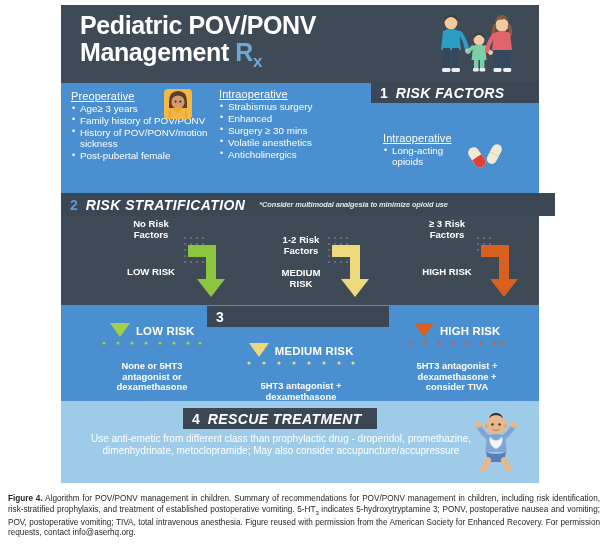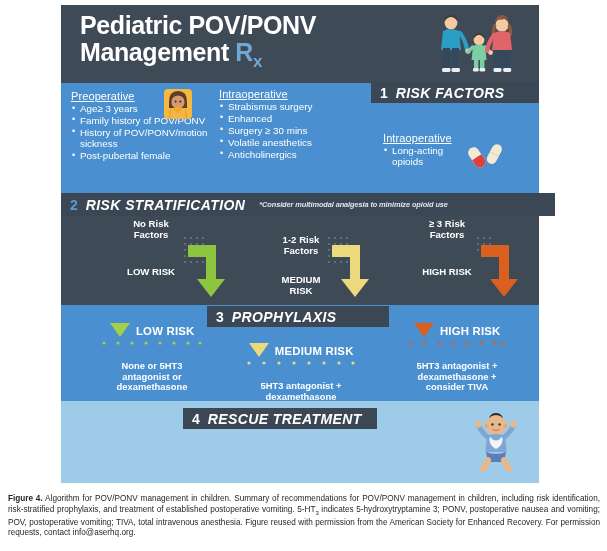--- a/index.html
+++ b/index.html
@@ -244,21 +244,21 @@
               <rect x="8" y="26" width="2" height="2"></rect>
               <rect x="14" y="26" width="2" height="2"></rect>
               <rect x="20" y="26" width="2" height="2"></rect>
           </g>
           <path d="M6 10 h28 v34 h9 l-14 18 l-14 -18 h9 v-22 h-18 z" fill="#8cc63e"></path>
         </svg>
 
         <div class="sc" style="left:196px;top:16px;width:88px;">
           <div class="rf" style="white-space:pre-line;">1-2 Risk
 Factors</div>
-          <div class="lvl" style="margin-top:19px;white-space:pre-line;">MEDIUM
+          <div class="lvl" style="margin-top:12px;white-space:pre-line;">MEDIUM
 RISK</div>
         </div>
         <svg class="arrow-wrap" style="left:265px;top:16px;width:58px;height:66px;" viewBox="0 0 58 66">
           <g fill="#6e7b88" opacity=".75">
             <rect x="2" y="2" width="2" height="2"></rect>
               <rect x="8" y="2" width="2" height="2"></rect>
               <rect x="14" y="2" width="2" height="2"></rect>
               <rect x="20" y="2" width="2" height="2"></rect>
             <rect x="2" y="8" width="2" height="2"></rect>
               <rect x="8" y="8" width="2" height="2"></rect>
@@ -300,21 +300,20 @@
           <path d="M6 10 h28 v34 h9 l-14 18 l-14 -18 h9 v-22 h-18 z" fill="#d9601e"></path>
         </svg>
 
       </div>
     </div>
 
     <div class="s3">
 
       <div class="chip chip3">
         <span class="num">3</span>
-        <span class="txt">PROPHYLAXIS</span>
       </div>
 
       <div class="pc" style="left:16px;top:16px;width:150px;">
         <div>
           <svg class="tri" style="width:22px;height:16px;" viewBox="0 0 22 16">
               <path d="M1 1 h20 l-10 14 z" fill="#a4cf4a"></path>
             </svg>
           <span class="ttl">LOW RISK</span>
         </div>
         <svg class="dots" style="width:104px;" viewBox="0 0 104 4">
@@ -382,20 +381,21 @@
       </div>
     </div>
 
     <div class="s4">
 
       <div class="chip chip4">
         <span class="num">4</span>
         <span class="txt">RESCUE TREATMENT</span>
       </div>
 
+      <div class="rescue-body">Use anti-emetic from different class than prophylactic drug - droperidol, promethazine, dimenhydrinate, metoclopramide;  May also consider accupuncture/accupressure</div>
 
       <svg class="baby" viewBox="0 0 42 62">
         <path d="M14 8 q2-5 7-5 q5 0 7 5" fill="#2e2a27"></path>
         <circle cx="21" cy="15" r="10" fill="#e8b88c"></circle>
         <ellipse cx="11.6" cy="16" rx="2.2" ry="2.8" fill="#e0ab7d"></ellipse>
         <ellipse cx="30.4" cy="16" rx="2.2" ry="2.8" fill="#e0ab7d"></ellipse>
         <circle cx="17.4" cy="14.4" r="1.2" fill="#2e2a27"></circle>
         <circle cx="24.6" cy="14.4" r="1.2" fill="#2e2a27"></circle>
         <path d="M18 19.4 q3 2.4 6 0" stroke="#b9835a" stroke-width="1.1" fill="none" stroke-linecap="round"></path>
         <path d="M12 26 q9-4 18 0 l1.6 16 h-21.2 z" fill="#7fa6d4"></path>

